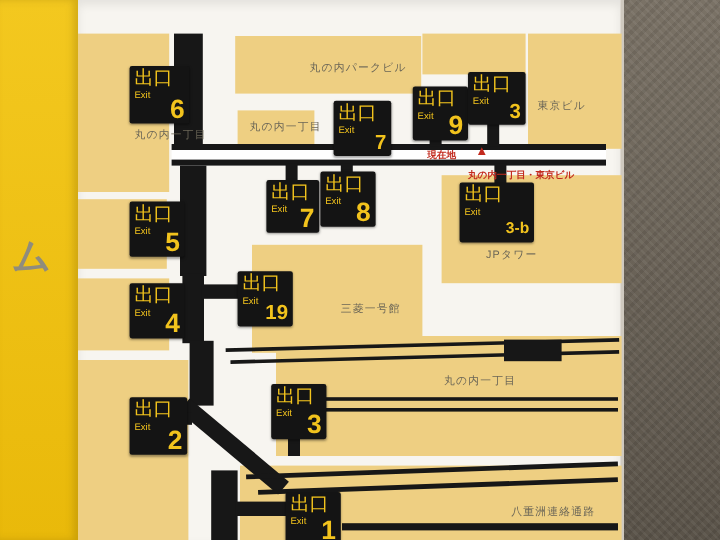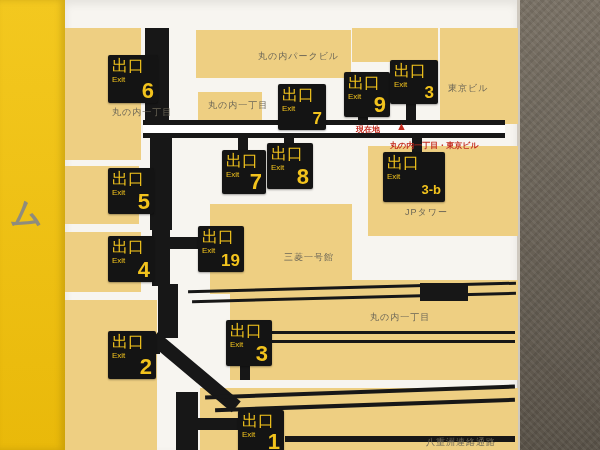--- a/index.html
+++ b/index.html
@@ -84,21 +84,21 @@
   <div class="stripe" style="left:215px;top:403px;width:300px;height:4px;transform:rotate(-2deg);"></div>
   <div class="stripe" style="left:285px;top:436px;width:230px;height:6px;"></div>
 
   <span class="bldg" style="left:258px;top:50px;">丸の内パークビル</span>
   <span class="bldg" style="left:448px;top:82px;">東京ビル</span>
   <span class="bldg" style="left:112px;top:106px;">丸の内一丁目</span>
   <span class="bldg" style="left:208px;top:99px;">丸の内一丁目</span>
   <span class="bldg" style="left:405px;top:206px;">JPタワー</span>
   <span class="bldg" style="left:284px;top:251px;">三菱一号館</span>
   <span class="bldg" style="left:370px;top:311px;">丸の内一丁目</span>
-  <span class="bldg" style="left:426px;top:420px;margin-top:16px;">八重洲連絡通路</span>
+  <span class="bldg" style="left:426px;top:420px;">八重洲連絡通路</span>
 
   <span class="red" style="left:356px;top:124px;font-size:8px;">現在地</span>
   <span class="red" style="left:396px;top:120px;font-size:11px;">▲</span>
   <span class="red" style="left:390px;top:140px;font-size:8px;">丸の内一丁目・東京ビル</span>
 
   <div class="exit-sign" style="left:108px;top:55px;width:50px;height:48px;">
     <span class="ek">出口</span>
     <span class="ee">Exit</span>
     <span class="en">6</span>
   </div>

